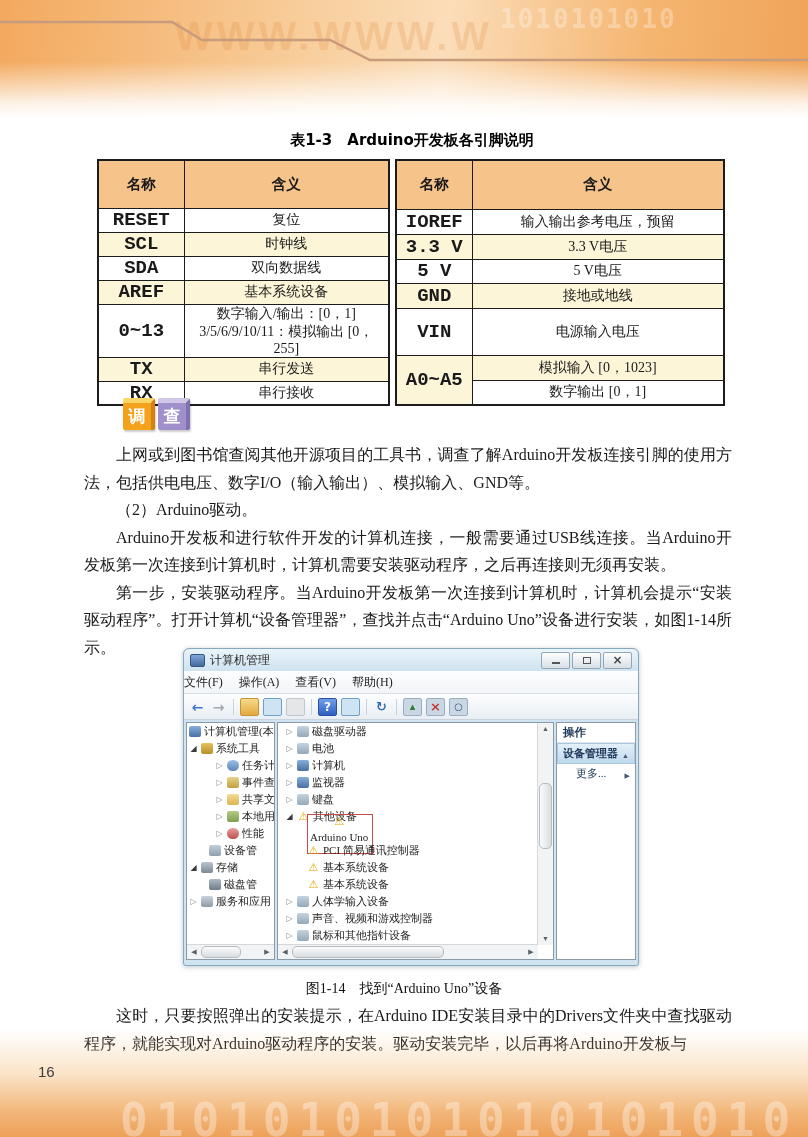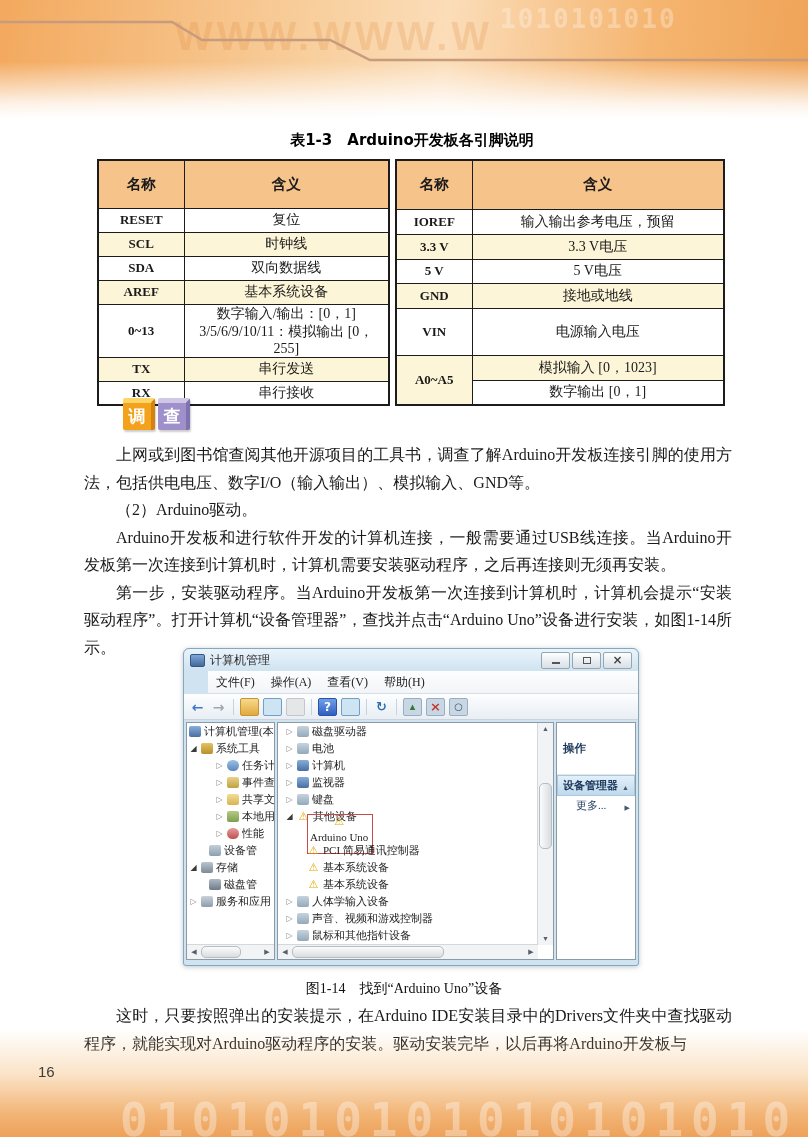--- a/index.html
+++ b/index.html
@@ -28,21 +28,21 @@
   
   .table-title{position:absolute;top:131px;left:97px;width:630px;text-align:center;
     font:bold 15px "DejaVu Sans","Liberation Sans",sans-serif;color:#000;}
   .ptable{position:absolute;top:159px;left:97px;width:630px;display:flex;gap:5px;}
   .ptable table{border-collapse:collapse;table-layout:fixed;}
   .ptable table{border:2px solid #1c1c1c;}
   .ptable td{border:1px solid #1c1c1c;text-align:center;vertical-align:middle;
     font:14px "Liberation Serif",serif;padding:0 3px;height:24px;box-sizing:border-box;overflow:hidden;}
   .ptable tr.h td{background:#F6C38B;font-weight:bold;height:48px;font-size:14.5px;
     font-family:"DejaVu Sans","Liberation Sans",sans-serif;}
-  .ptable td.name{font-family:Liberation Serif, serif;font-weight:bold;font-size:13px;}
+  .ptable td.name{font-family:Liberation Mono, monospace;font-weight:bold;font-size:19px;}
   .ptable tr.tall td{height:47px;}
   .ptable .y{background:#FDF5D8;}
   .t-left{width:293px;} .t-left td.name{width:86px;}
   .t-right{width:330px;} .t-right td.name{width:76px;}
   .mean2{line-height:21px;font-size:13.5px;}
 
   
   .badge{position:absolute;top:398px;left:123px;display:flex;gap:3px;}
   .cube{position:relative;display:inline-block;width:28px;height:27px;box-sizing:content-box;
     border-radius:2px;text-align:center;color:#fff;
@@ -73,21 +73,21 @@
   .ttext{font-size:12px;color:#2b2b2b;flex:1;}
   .wbtns{display:flex;gap:2px;}
   .wbtn{width:27px;height:15px;border:1px solid #93A6B4;border-radius:2px;
     background:linear-gradient(180deg,#FDFEFF,#D8DFE6);display:flex;align-items:center;justify-content:center;
     font:bold 10px/10px "DejaVu Sans",sans-serif;color:#444;}
   .g-min{width:8px;height:2px;background:#555;margin-top:6px;}
   .g-max{width:8px;height:7px;border:1.5px solid #555;box-sizing:border-box;}
   .g-close::before{content:"\00d7";font-size:12px;}
   .menubar{height:21px;background:linear-gradient(180deg,#FCFDFE,#F2F5F8);
     border-top:1px solid #fff;border-bottom:1px solid #D7DEE4;display:flex;align-items:center;
-    padding:0 8px;gap:16px;font-size:12px;color:#222;margin-left:24px;}
+    padding:0 0;gap:16px;font-size:12px;color:#222;}
   .toolbar{height:25px;background:linear-gradient(180deg,#FDFEFF,#E8EEF4);
     border-bottom:1px solid #C9D4DD;display:flex;align-items:center;padding:0 5px;gap:4px;}
   .tbi{width:17px;height:16px;border-radius:2px;display:flex;align-items:center;justify-content:center;
     font:bold 12px/12px "DejaVu Sans",sans-serif;}
   .tb-back::before{content:"\2190";color:#3E78C9;font-size:14px;}
   .tb-fwd::before{content:"\2192";color:#9FA8B0;font-size:14px;}
   .tb-sep{width:1px;height:16px;background:#C8D2DA;margin:0 2px;}
   .tb-folder{background:linear-gradient(180deg,#F6DA8B,#E2A93E);border:1px solid #C79432;}
   .tb-console{background:#DCEBDD;border:1px solid #9FB9A0;}
   .tb-export{background:#E4E6E8;border:1px solid #C3C7CA;}
@@ -144,21 +144,21 @@
   .sthumb{height:10px;background:linear-gradient(180deg,#FBFBFB,#D9DDE0);
     border:1px solid #B5BCC2;border-radius:5px;}
   .vscroll{position:absolute;top:0;bottom:14px;right:0;width:15px;background:#F2F3F4;
     border-left:1px solid #D5D8DA;display:flex;flex-direction:column;align-items:center;}
   .vthumb{width:11px;height:64px;margin-top:48px;background:linear-gradient(90deg,#FBFBFB,#D9DDE0);
     border:1px solid #B5BCC2;border-radius:5px;}
   .vscroll .sarr{line-height:12px;}
   .vsp{flex:1;}
 
   
-  .act-h{height:19px;line-height:19px;padding:16px 6px;font-size:11.5px;font-weight:bold;color:#1E395B;
+  .act-h{height:19px;line-height:19px;padding:0 6px;font-size:11.5px;font-weight:bold;color:#1E395B;
     border-bottom:1px solid #E0E6EB;}
   .act-row{height:19px;display:flex;align-items:center;padding:0 5px;font-size:11px;color:#1E395B;}
   .act-sel{background:linear-gradient(180deg,#E3F0FA,#BFD9EC);border:1px solid #A9C8DF;font-weight:bold;}
   .act-row .lbl{flex:1;}
   .more{padding-left:14px;}
   .aup::before{content:"\25b2";font-size:7px;color:#44576B;}
   .aright::before{content:"\25b6";font-size:7px;color:#44576B;}
 </style>
 </head>
 <body>

